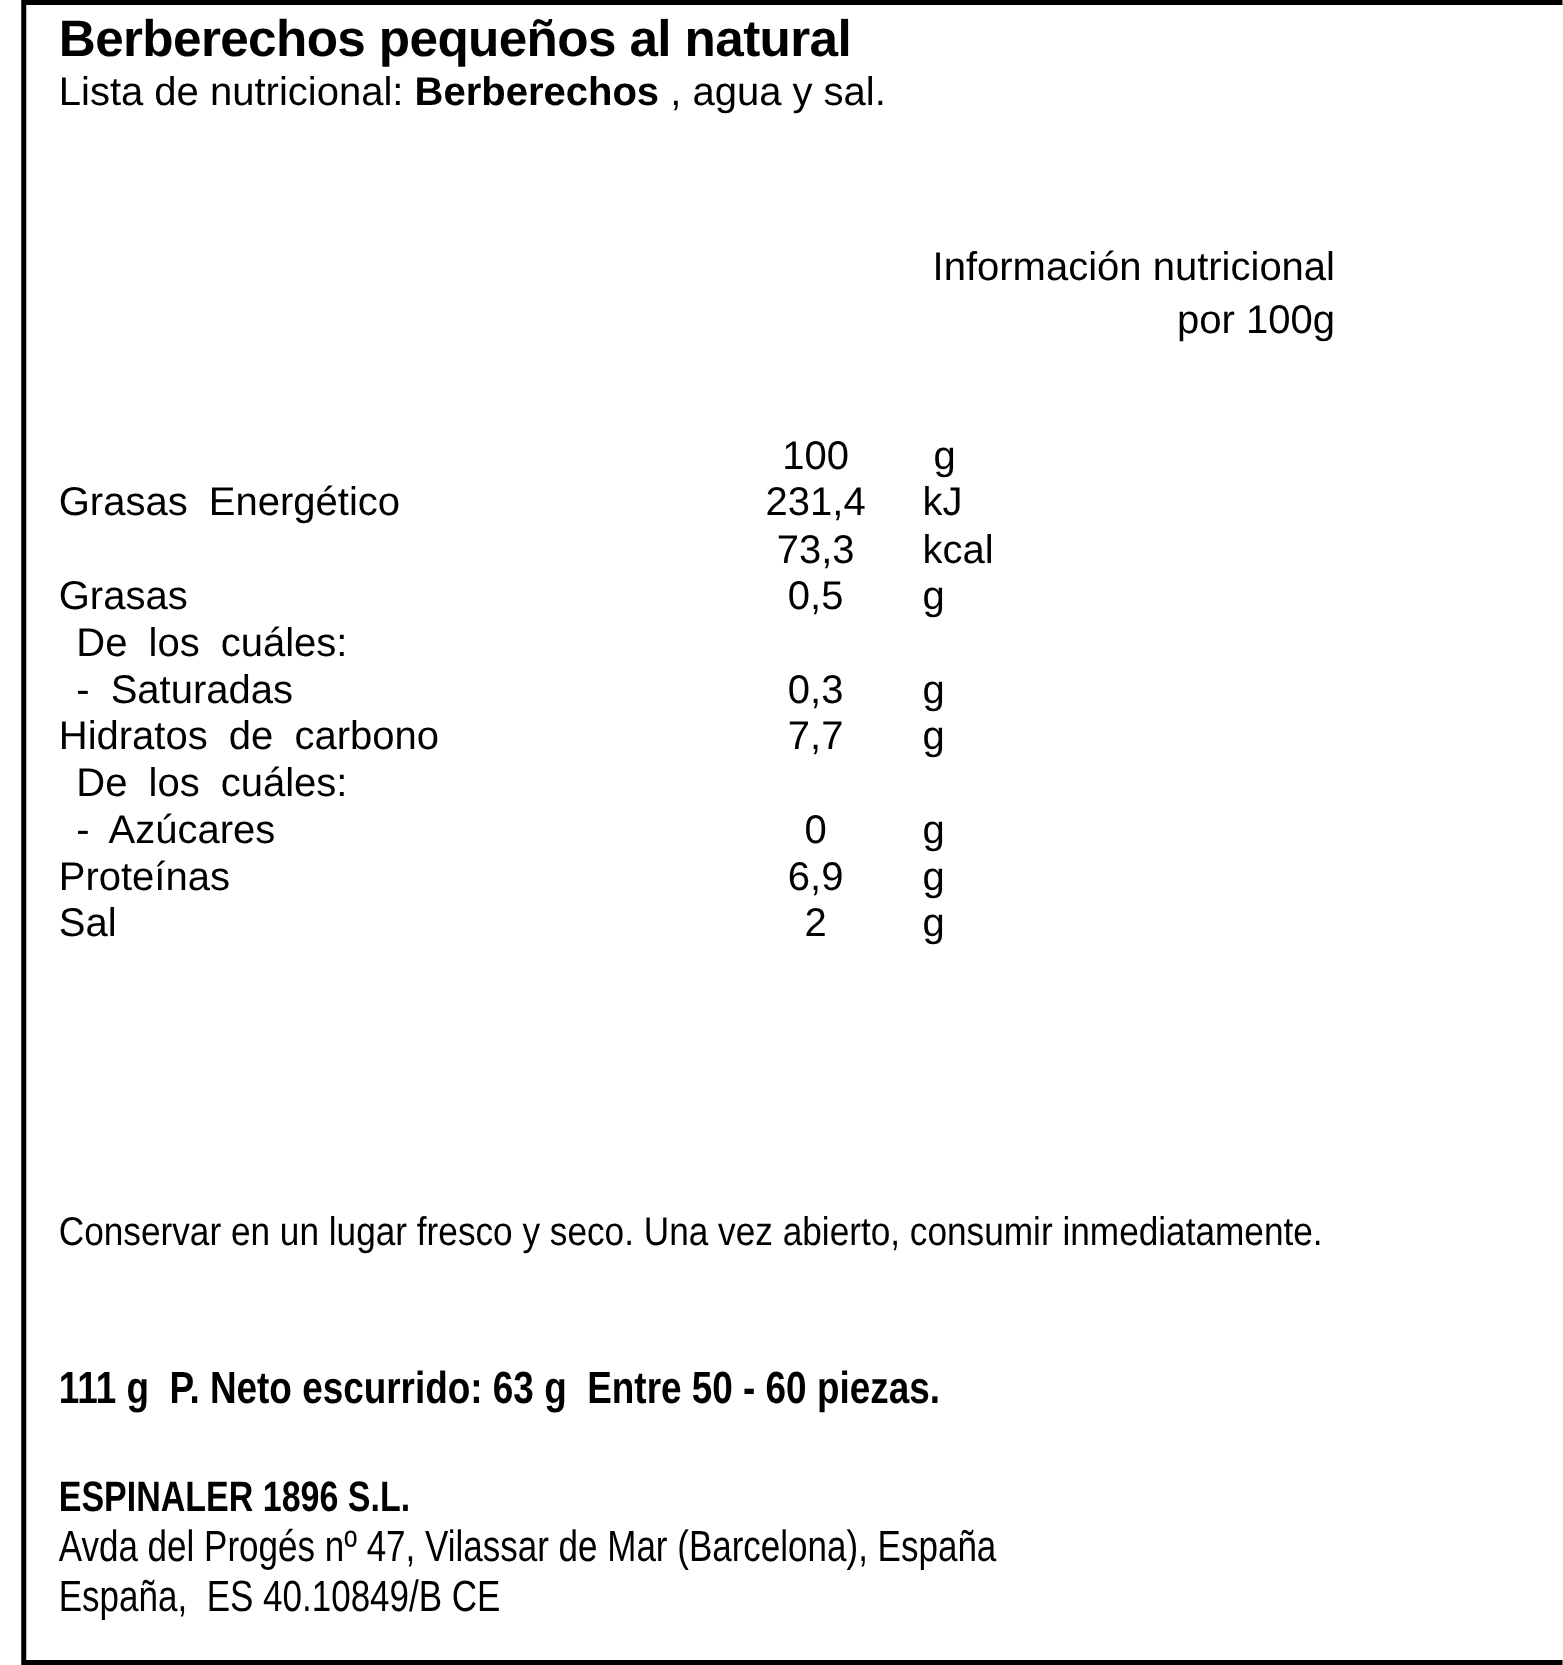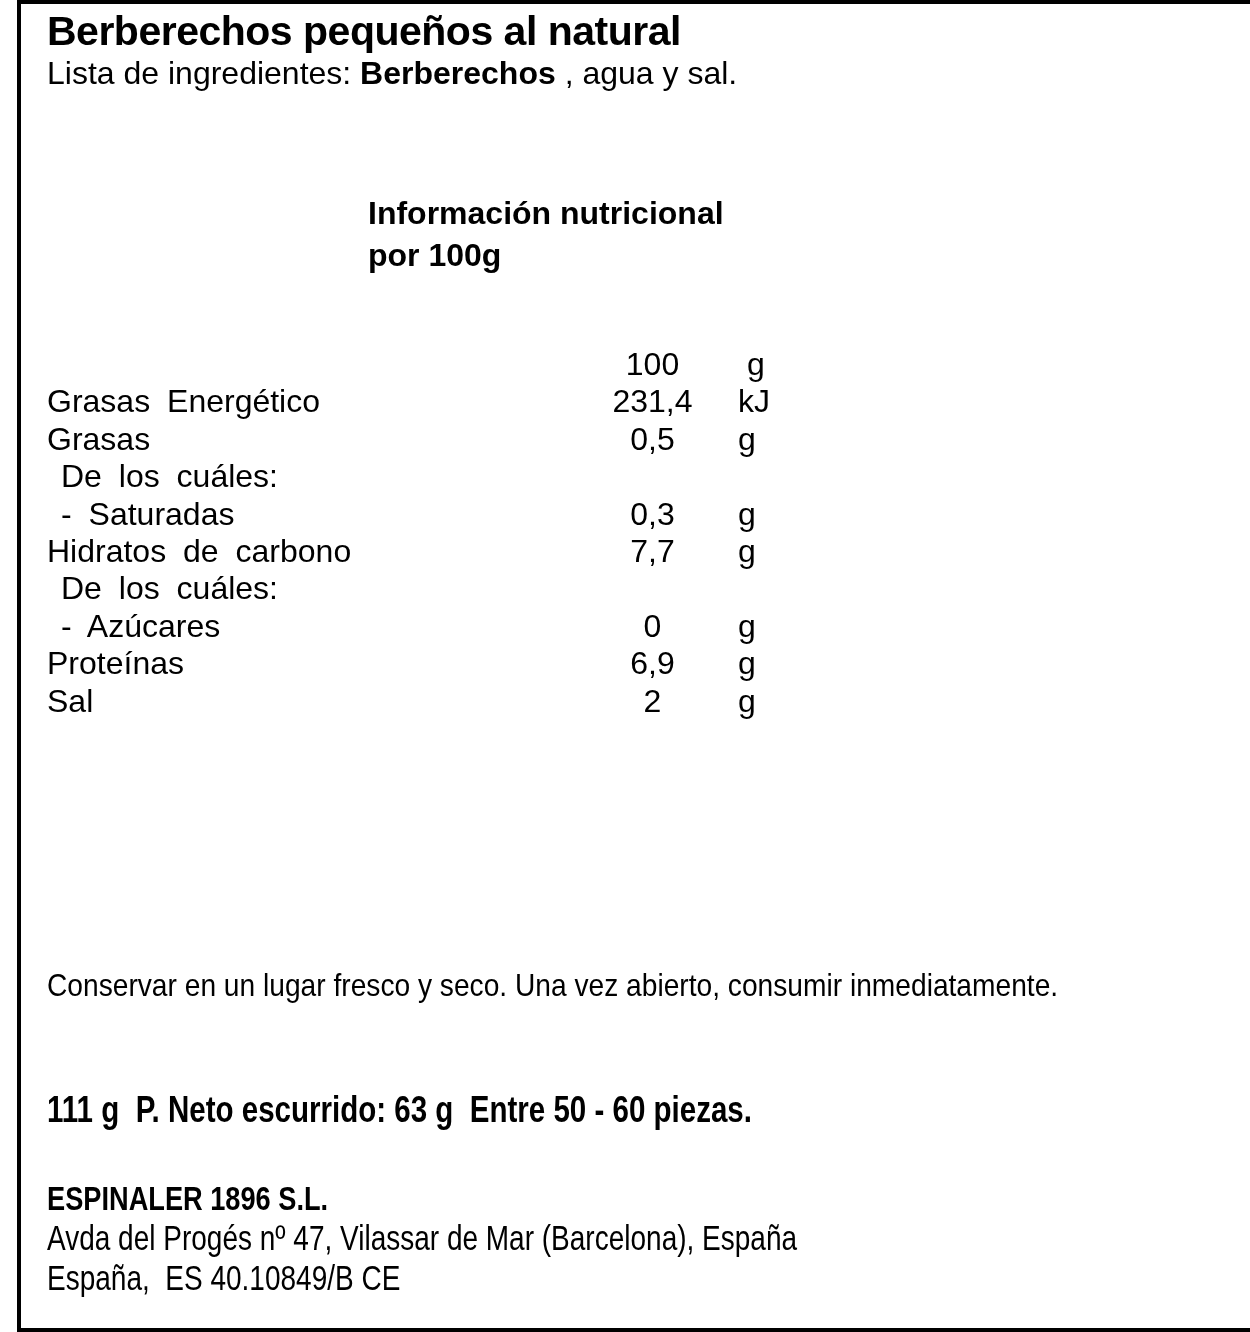--- a/index.html
+++ b/index.html
@@ -25,22 +25,22 @@
   }
   .ingredients {
     left: 26px; top: 50px;
     font-size: 32px; line-height: 38px;
     white-space: pre;
   }
   .ingredients b { font-weight: bold; }
 
   .nutri-header {
     left: 347px; top: 188px; width: 700px;
-    text-align: left;
-    font-size: 32px; line-height: 42px; font-weight: bold;
+    text-align: right;
+    font-size: 32px; line-height: 42px;
   }
 
   .nutri-table {
     left: 26px; top: 342px; width: 762px;
     font-size: 32px;
   }
   .nrow { display: flex; height: 37.4px; line-height: 37.4px; }
   .nlabel {
     width: 520px;
     white-space: pre;
@@ -82,37 +82,42 @@
     white-space: pre;
   }
 </style>
 </head>
 <body>
 
 <div class="page">
 
   <div class="abs title">Berberechos pequeños al natural</div>
 
-  <div class="abs ingredients"><span>Lista de ingredientes: </span><b>Berberechos</b><span> , agua y sal.</span></div>
+  <div class="abs ingredients"><span>Lista de nutricional: </span><b>Berberechos</b><span> , agua y sal.</span></div>
 
   <div class="abs nutri-header">
     <div>Información nutricional</div>
     <div>por 100g</div>
   </div>
 
   <div class="abs nutri-table">
     <div class="nrow">
       <span class="nlabel"></span>
       <span class="nval">100</span>
       <span class="nunit"> g</span>
     </div>
     <div class="nrow">
       <span class="nlabel">Grasas Energético</span>
       <span class="nval">231,4</span>
       <span class="nunit">kJ</span>
+    </div>
+    <div class="nrow">
+      <span class="nlabel"></span>
+      <span class="nval">73,3</span>
+      <span class="nunit">kcal</span>
     </div>
     <div class="nrow">
       <span class="nlabel">Grasas</span>
       <span class="nval">0,5</span>
       <span class="nunit">g</span>
     </div>
     <div class="nrow ind">
       <span class="nlabel">De los cuáles:</span>
       <span class="nval"></span>
       <span class="nunit"></span>

